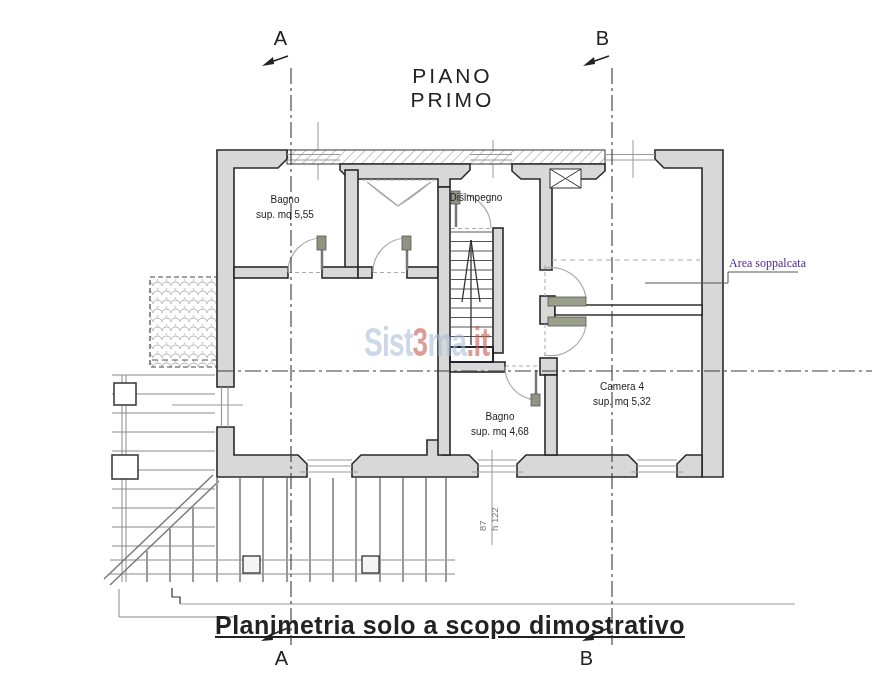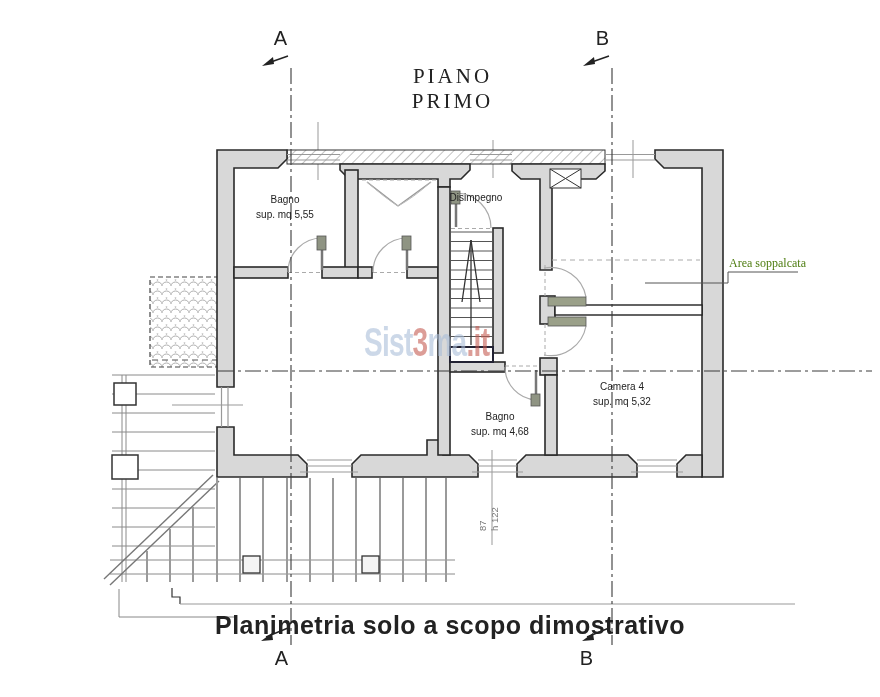--- a/index.html
+++ b/index.html
@@ -4,21 +4,21 @@
 <style>
   html,body{margin:0;padding:0;background:#ffffff;}
   #stage{position:relative;width:880px;height:697px;background:#fff;overflow:hidden;
          font-family:"Liberation Sans",sans-serif;color:#1a1a1a;}
   svg{position:absolute;left:0;top:0;z-index:1;}
   .lbl{position:absolute;z-index:6;text-align:center;color:#222;}
   .room{font-size:10px;line-height:15px;}
   .sect{font-size:20px;z-index:6;}
   .title{font-size:21px;letter-spacing:3px;z-index:6;}
   .caption{font-size:25px;font-weight:bold;letter-spacing:.5px;z-index:6;white-space:nowrap;}
-  .serif{font-family:"Liberation Serif",serif;font-size:12px;color:#4d7c0f;white-space:nowrap;}
+  .serif{font-family:"Liberation Serif",serif;font-size:12px;color:#4c1d95;white-space:nowrap;}
   .vdims{position:absolute;left:477px;top:477px;height:54px;display:flex;gap:1px;z-index:6;}
   .vdims span{writing-mode:vertical-rl;transform:rotate(180deg);font-size:9.5px;color:#777;
               font-family:"Liberation Sans",sans-serif;}
   .wm{position:absolute;left:364px;top:320px;z-index:5;font-weight:bold;font-size:40px;
       letter-spacing:-1px;opacity:.58;transform:scaleX(.70);transform-origin:left top;white-space:nowrap;}
   .wm .b{color:#a9bdd8;}
   .wm .r{color:#c4574e;}
 </style>
 </head>
 <body>
@@ -245,21 +245,21 @@
       <line x1="589" y1="63" x2="609" y2="56"></line>
           <polygon points="583,66 594,57 595,64" fill="#222" stroke="none"></polygon>
       <line x1="288" y1="628" x2="266" y2="637"></line>
           <polygon points="261,641 272,633 273,640" fill="#222" stroke="none"></polygon>
       <line x1="609" y1="628" x2="587" y2="637"></line>
           <polygon points="582,641 593,633 594,640" fill="#222" stroke="none"></polygon>
     </g>
   </g>
 </svg>
 
-  <div class="lbl title" style="left:380px;top:64px;width:145px;font-family:Liberation Serif, serif;">PIANO PRIMO</div>
+  <div class="lbl title" style="left:380px;top:64px;width:145px;">PIANO PRIMO</div>
 
   <div class="lbl sect" style="left:268px;top:27px;width:25px;">A</div>
   <div class="lbl sect" style="left:590px;top:27px;width:25px;">B</div>
   <div class="lbl sect" style="left:269px;top:647px;width:25px;">A</div>
   <div class="lbl sect" style="left:574px;top:647px;width:25px;">B</div>
 
   <div class="lbl room" style="left:215px;top:192px;width:140px;">
     <div>Bagno</div>
     <div>sup. mq 5,55</div>
   </div>
@@ -277,14 +277,14 @@
 
   <div class="lbl serif" style="left:729px;top:256px;text-align:left;">Area soppalcata</div>
 
   <div class="vdims">
     <span>87</span>
     <span>h 122</span>
   </div>
 
   <div class="wm"><span class="b">Sist</span><span class="r">3</span><span class="b">ma</span><span class="r">.it</span></div>
 
-  <div class="lbl caption" style="left:170px;top:611px;width:560px;">Planimetria solo a scopo dimostrativo</div>
+  <div class="lbl caption" style="left:170px;top:611px;width:560px;text-decoration:underline;">Planimetria solo a scopo dimostrativo</div>
 </div>
 
 </body></html>

